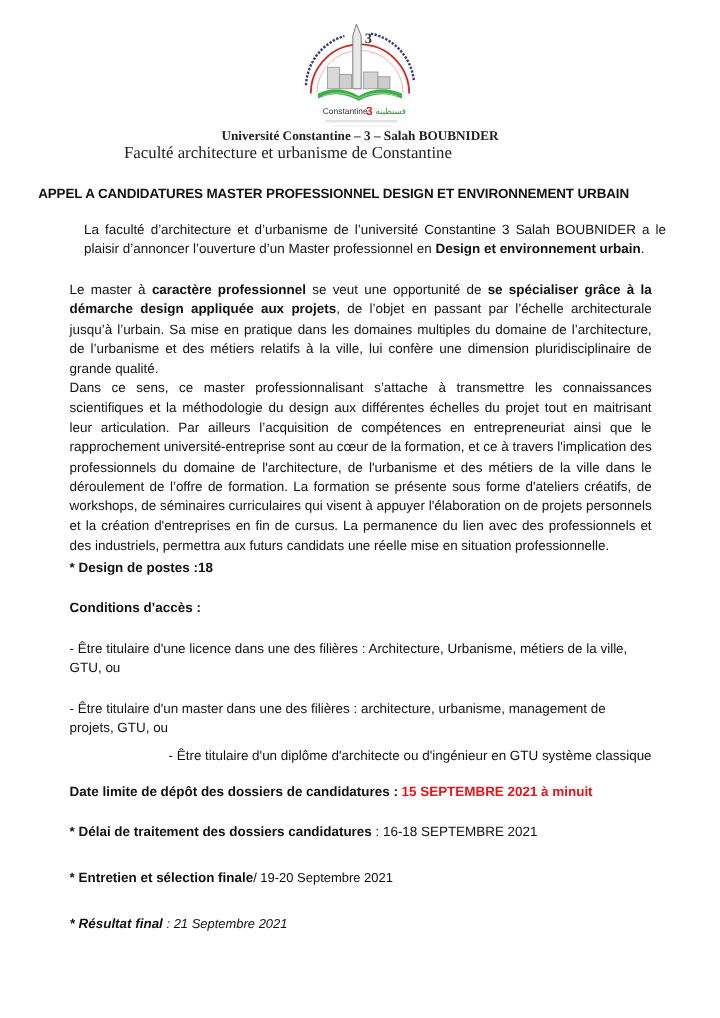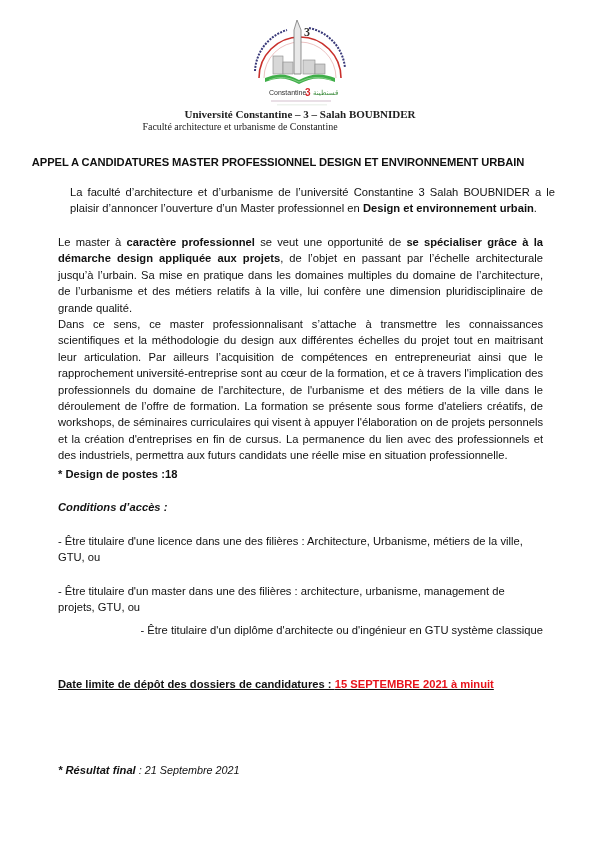--- a/index.html
+++ b/index.html
@@ -38,21 +38,21 @@
       font-weight: bold;
       font-size: 11px;
       color: #222;
     }
     .header-fac {
       position: absolute;
       left: 0; width: 480px;
       top: 121px;
       text-align: center;
       font-family: "Liberation Serif", serif;
-      font-size: 10px;
+      font-size: 14px;
       color: #222;
     }
     .doc-title {
       position: absolute;
       left: 0; width: 556px;
       top: 156px;
       text-align: center;
       font-weight: bold;
       font-size: 11.2px;
       letter-spacing: -0.1px;
@@ -114,25 +114,27 @@
   <div class="doc-title">APPEL A CANDIDATURES MASTER PROFESSIONNEL DESIGN ET ENVIRONNEMENT URBAIN</div>
 
   <p class="para" style="top:184px;margin-left:12px;"><span>La faculté d’architecture et d’urbanisme de l’université Constantine 3 Salah BOUBNIDER a le plaisir d’annoncer l’ouverture d’un Master professionnel en </span><b>Design et environnement urbain</b><span>.</span></p>
 
   <p class="para" style="top:234px;"><span>Le master à </span><b>caractère professionnel</b><span> se veut une opportunité de </span><b>se spécialiser grâce à la démarche design appliquée aux projets</b><span>, de l’objet en passant par l’échelle architecturale jusqu’à l’urbain. Sa mise en pratique dans les domaines multiples du domaine de l’architecture, de l’urbanisme et des métiers relatifs à la ville, lui confère une dimension pluridisciplinaire de grande qualité.</span></p>
 
   <p class="para" style="top:316px;">Dans ce sens, ce master professionnalisant s’attache à transmettre les connaissances scientifiques et la méthodologie du design aux différentes échelles du projet tout en maitrisant leur articulation. Par ailleurs l’acquisition de compétences en entrepreneuriat ainsi que le rapprochement université-entreprise sont au cœur de la formation, et ce à travers l'implication des professionnels du domaine de l'architecture, de l'urbanisme et des métiers de la ville dans le déroulement de l’offre de formation. La formation se présente sous forme d'ateliers créatifs, de workshops, de séminaires curriculaires qui visent à appuyer l'élaboration on de projets personnels et la création d'entreprises en fin de cursus. La permanence du lien avec des professionnels et des industriels, permettra aux futurs candidats une réelle mise en situation professionnelle.</p>
 
   <p class="para" style="top:466px; font-weight:bold;">* Design de postes :18</p>
 
-  <p class="para" style="top:499px; font-weight:bold;font-style:italic;">Conditions d’accès :</p>
+  <p class="para" style="top:499px; font-weight:bold;">Conditions d’accès :</p>
 
   <p class="para" style="top:583px; text-align:left;">- Être titulaire d'un master dans une des filières : architecture, urbanisme, management de projets, GTU, ou</p>
   <p class="para" style="top:533px; text-align:left;">- Être titulaire d'une licence dans une des filières : Architecture, Urbanisme, métiers de la ville, GTU, ou</p>
   <p class="para" style="top:622px; text-align:right;">- Être titulaire d'un diplôme d'architecte ou d'ingénieur en GTU système classique</p>
 
-  <p class="para" style="top:676px; font-weight:bold; text-align:left;text-decoration:underline;"><span>Date limite de dépôt des dossiers de candidatures : </span><span class="red">15 SEPTEMBRE 2021 à minuit</span></p>
+  <p class="para" style="top:652px; font-weight:bold; text-align:left;"><span>Date limite de dépôt des dossiers de candidatures : </span><span class="red">15 SEPTEMBRE 2021 à minuit</span></p>
 
+  <p class="para" style="top:686px; text-align:left;"><b>* Délai de traitement des dossiers candidatures</b><span> : </span><span>16-18 SEPTEMBRE 2021</span></p>
 
+  <p class="para" style="top:724px; text-align:left;"><b>* Entretien et sélection finale</b><span class="plain-sans">/ </span><span class="plain-sans">19-20 Septembre 2021</span></p>
 
   <p class="para" style="top:762px; text-align:left;font-style:italic;"><b>* Résultat final</b><span class="plain-sans"> : </span><span class="plain-sans">21 Septembre 2021</span></p>
 
 </div>
 
 </body></html>

